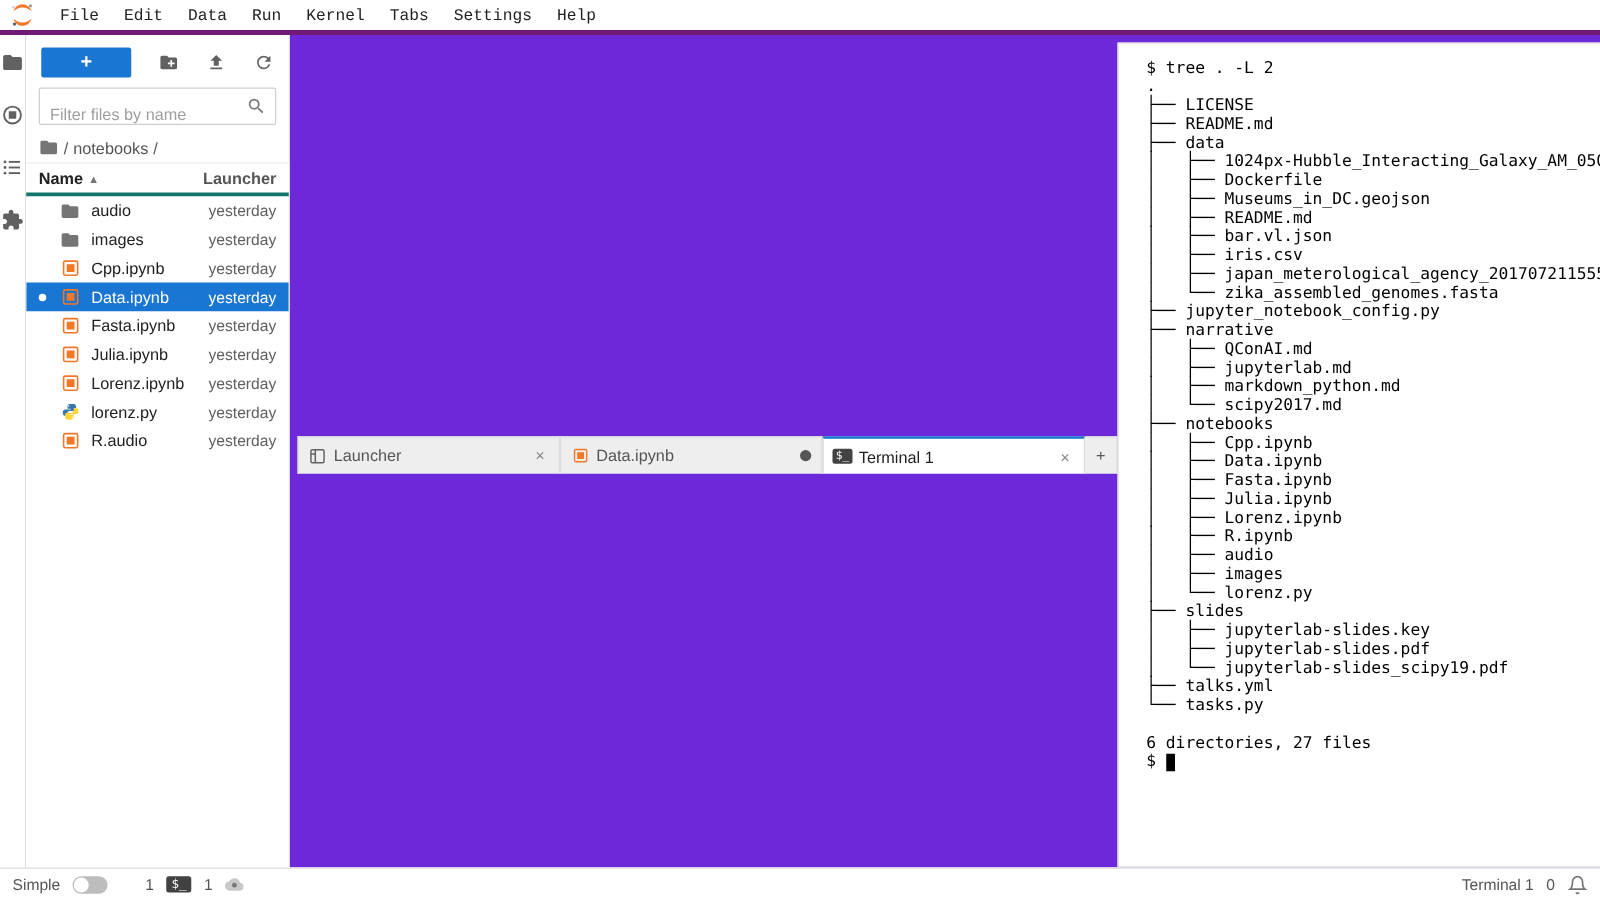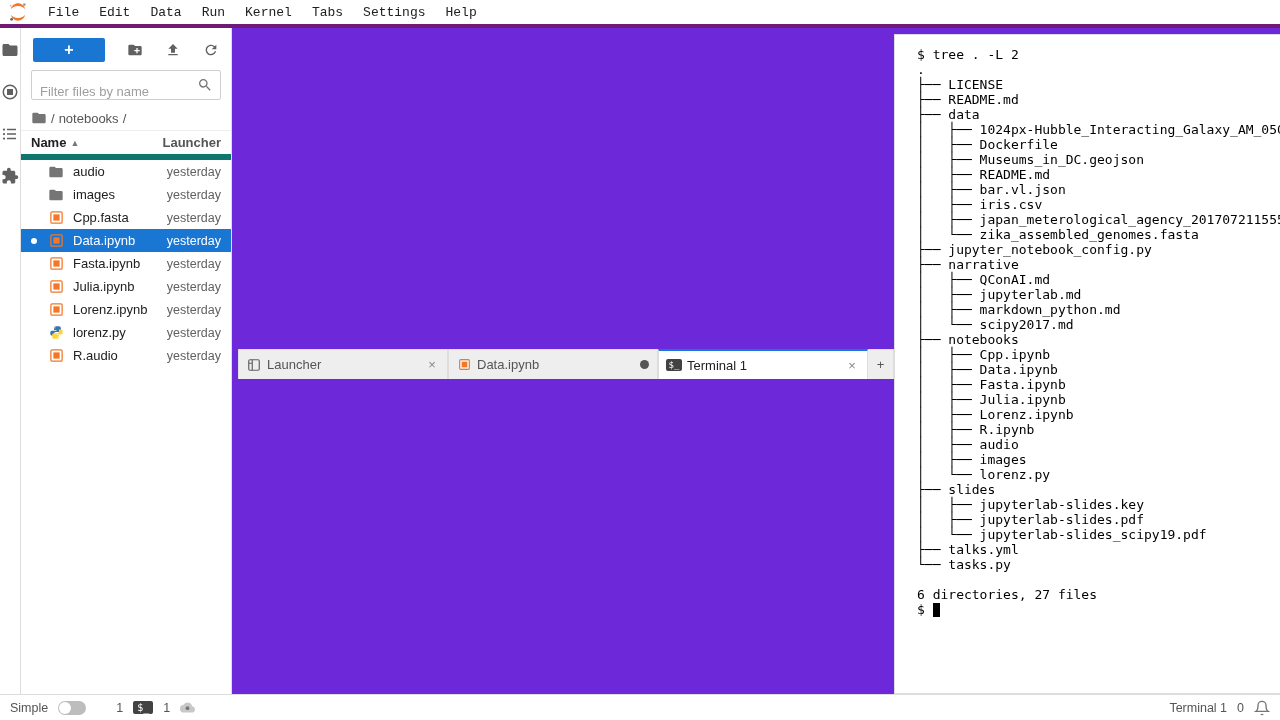--- a/index.html
+++ b/index.html
@@ -14,21 +14,21 @@
 .sidebar { width:253px; border-right:1px solid #ddd; display:flex; flex-direction:column; background:#fff; }
 .sidebar-toolbar { display:flex; align-items:center; padding:10px 12px 8px; gap:22px; }
 .new-btn { background:#1976d2; color:#fff; border:none; border-radius:2px; width:72px; height:24px; display:flex; align-items:center; justify-content:center; cursor:pointer; font-size:16px; font-weight:bold; }
 .tb-icon { color:#616161; cursor:pointer; width:16px; height:16px; display:flex; align-items:center; justify-content:center; }
 .filter-wrap { margin:0 10px 6px; position:relative; }
 .filter { width:100%; height:30px; border:1px solid #cfcfcf; border-radius:2px; padding:12px 30px 0 8px; font-size:13px; outline:none; }
 .filter::placeholder { color:#9e9e9e; }
 .search-icon { position:absolute; right:8px; top:7px; color:#757575; }
 .crumb { display:flex; align-items:center; padding:4px 10px; gap:4px; color:#555; }
 .crumb span { cursor:pointer; }
-.list-header { display:flex; align-items:center; padding:4px 10px; border-bottom:6px solid #0f766e; border-top:1px solid #eee; font-weight:600; background:#fff;}
+.list-header { display:flex; align-items:center; padding:4px 10px; border-bottom:3px solid #0f766e; border-top:1px solid #eee; font-weight:600; background:#fff;}
 .list-header .name { flex:1; display:flex; align-items:center; gap:4px;}
 .list-header .mod { color:#555; }
 .filelist { flex:1; overflow:auto; }
 .file-row { display:flex; align-items:center; padding:3.5px 10px; cursor:pointer; gap:9px; }
 .file-row.selected { background:#1976d2; color:#fff; }
 .file-row.selected .ficon { color:#fff; }
 .file-name { flex:1; white-space:nowrap; overflow:hidden; text-overflow:ellipsis; }
 .file-mod { color:#616161; font-size:12.5px; }
 .file-row.selected .file-mod { color:#fff; }
 .ficon { width:16px; height:16px; display:flex; align-items:center; justify-content:center; }
@@ -179,21 +179,21 @@
             <span class="file-mod">yesterday</span>
           </div>
           <div class="file-row">
             <span class="dot"></span>
             <span class="ficon nb">
               <svg width="15" height="15" viewBox="0 0 24 24">
                 <rect x="3" y="3" width="18" height="18" rx="2" fill="none" stroke="#f37726" stroke-width="2"></rect>
                 <rect x="7" y="7" width="10" height="10" fill="#f37726"></rect>
               </svg>
             </span>
-            <span class="file-name">Cpp.fasta</span>
+            <span class="file-name">Cpp.ipynb</span>
             <span class="file-mod">yesterday</span>
           </div>
           <div class="file-row selected">
             <span class="dot"></span>
             <span class="ficon nb">
               <svg width="15" height="15" viewBox="0 0 24 24">
                 <rect x="3" y="3" width="18" height="18" rx="2" fill="none" stroke="#f37726" stroke-width="2"></rect>
                 <rect x="7" y="7" width="10" height="10" fill="#f37726"></rect>
               </svg>
             </span>

